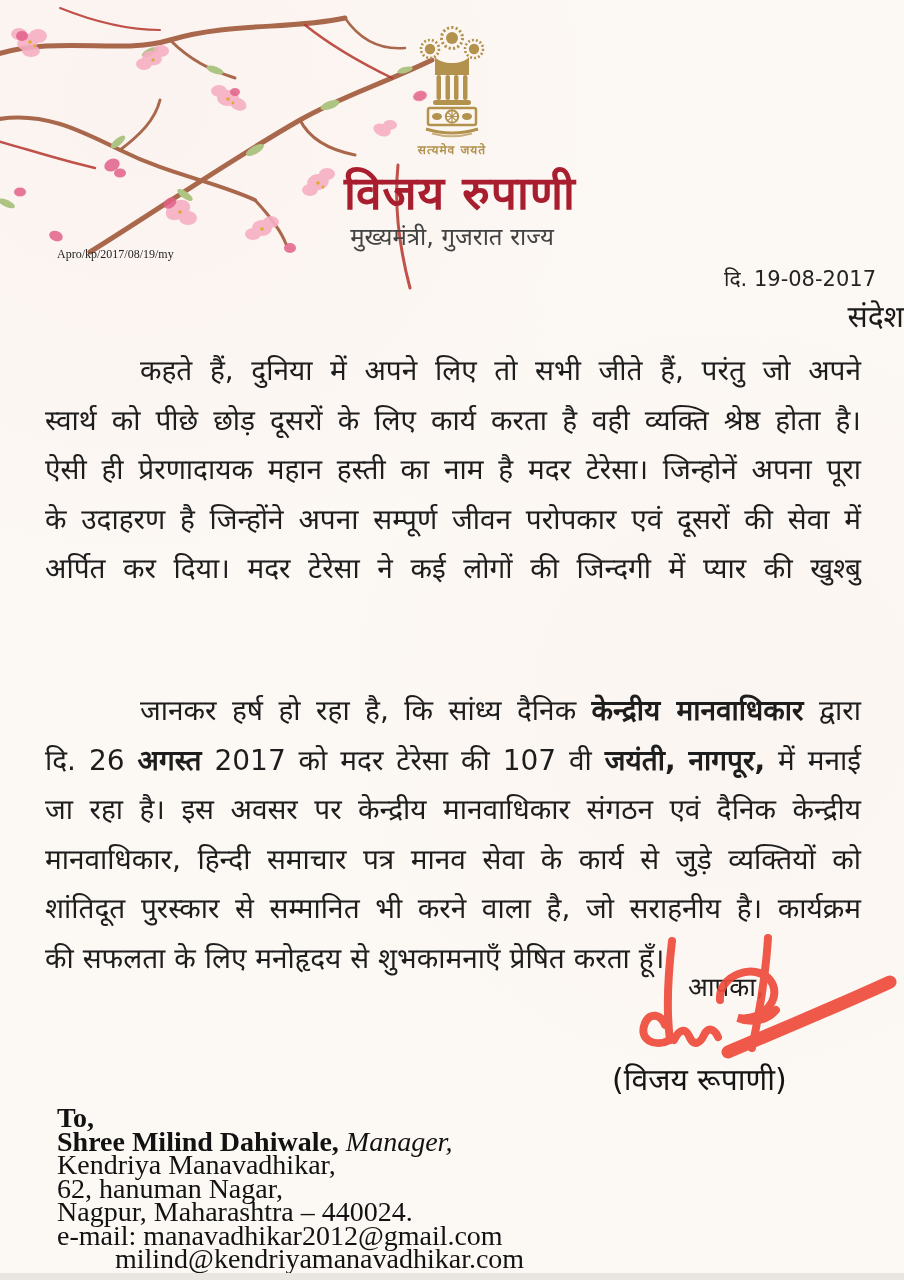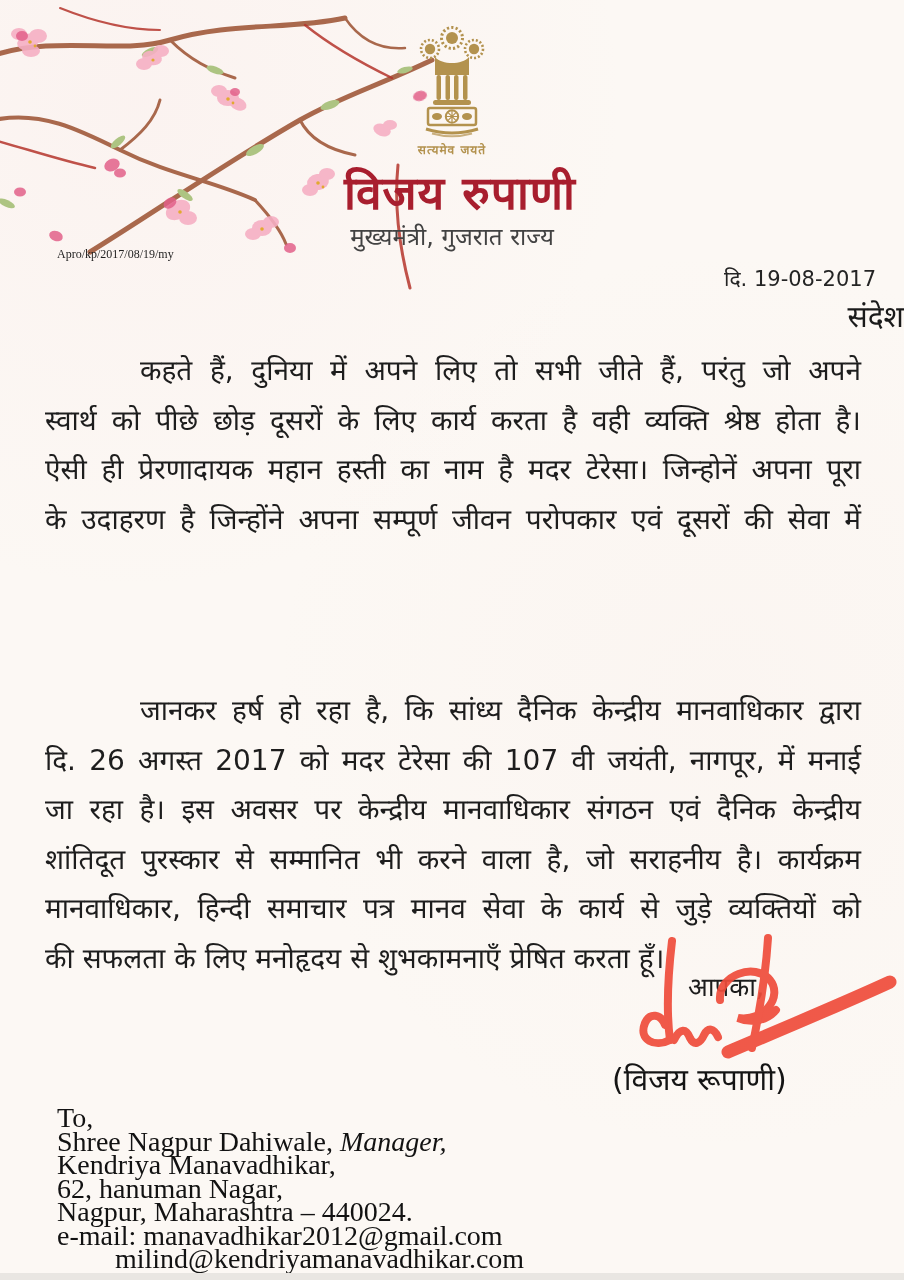--- a/index.html
+++ b/index.html
@@ -31,21 +31,21 @@
     font-size:21px;color:#242424;}
   .subject{left:0;top:295px;width:100%;text-align:right;
     font-size:30px;font-weight:500;color:#1a1a1a;}
   .bodypara{left:45px;width:816px;}
   .para1{top:346px;}
   .para2{top:686px;}
   .bodyline{font-size:28px;line-height:49.5px;white-space:nowrap;
     text-align:justify;text-align-last:justify;white-space:normal;}
   .bodyline.lastline{text-align-last:left;}
   .bodyline.indent{text-indent:95px;}
-  .b{font-weight:400;margin-top:32px;}
+  .b{font-weight:700;margin-top:32px;}
   .i{font-style:italic;}
   .salutation{left:688px;top:968px;font-size:26px;color:#1c1c1c;}
   .signature{left:615px;top:928px;width:285px;height:135px;pointer-events:none;}
   .signatory{left:612px;top:1058px;width:240px;text-align:left;
     font-size:30px;color:#141414;}
   .recipient{left:57px;top:1106px;font-family:"Liberation Serif", serif;}
   .rline{font-size:28px;line-height:23.5px;color:#121212;}
   .rline.indent2{padding-left:58px;}
 </style>
 </head>
@@ -174,49 +174,50 @@
   <div class="abs ref">Apro/kp/2017/08/19/my</div>
   <div class="abs date">दि. 19-08-2017</div>
 
   <div class="abs subject">संदेश</div>
 
   <div class="abs bodypara para1">
       <div class="bodyline indent"><span>कहते हैं, दुनिया में अपने लिए तो सभी जीते हैं, परंतु जो अपने</span></div>
       <div class="bodyline"><span>स्वार्थ को पीछे छोड़ दूसरों के लिए कार्य करता है वही व्यक्ति श्रेष्ठ होता है।</span></div>
       <div class="bodyline"><span>ऐसी ही प्रेरणादायक महान हस्ती का नाम है मदर टेरेसा। जिन्होनें अपना पूरा</span></div>
       <div class="bodyline"><span>के उदाहरण है जिन्होंने अपना सम्पूर्ण जीवन परोपकार एवं दूसरों की सेवा में</span></div>
+      <div class="bodyline"><span>अर्पित कर दिया। मदर टेरेसा ने कई लोगों की जिन्दगी में प्यार की खुश्बु</span></div>
     </div>
 
   <div class="abs bodypara para2">
       <div class="bodyline indent"><span>जानकर हर्ष हो रहा है, कि सांध्य दैनिक </span><span class="b">केन्द्रीय मानवाधिकार</span><span> द्वारा</span></div>
       <div class="bodyline"><span>दि. 26 </span><span class="b">अगस्त</span><span> 2017 को मदर टेरेसा की 107 वी </span><span class="b">जयंती,</span><span> </span><span class="b">नागपूर,</span><span> में मनाई</span></div>
       <div class="bodyline"><span>जा रहा है। इस अवसर पर केन्द्रीय मानवाधिकार संगठन एवं दैनिक केन्द्रीय</span></div>
+      <div class="bodyline"><span>मानवाधिकार, हिन्दी समाचार पत्र मानव सेवा के कार्य से जुड़े व्यक्तियों को</span></div>
       <div class="bodyline"><span>शांतिदूत पुरस्कार से सम्मानित भी करने वाला है, जो सराहनीय है। कार्यक्रम</span></div>
-      <div class="bodyline"><span>मानवाधिकार, हिन्दी समाचार पत्र मानव सेवा के कार्य से जुड़े व्यक्तियों को</span></div>
       <div class="bodyline lastline"><span>की सफलता के लिए मनोहृदय से शुभकामनाएँ प्रेषित करता हूँ।</span></div>
     </div>
 
   <div class="abs salutation">आपका,</div>
 
   <svg class="abs signature" viewBox="615 928 285 135" aria-hidden="true">
     <g style="stroke:var(--sig-red)" fill="none" stroke-linecap="round" stroke-width="8" opacity="0.92">
       <path d="M672,941 C668,975 666,1010 670,1040"></path>
       <path d="M670,1040 C655,1048 638,1040 645,1023 C650,1012 661,1014 665,1025"></path>
       <path d="M674,1040 C680,1028 686,1028 690,1038 C694,1046 700,1044 704,1035 C708,1027 714,1028 718,1037"></path>
       <path d="M720,1000 C718,975 755,962 770,980 C783,996 765,1022 738,1018 C752,1024 768,1020 776,1010"></path>
       <path d="M768,938 C766,970 760,1010 752,1048"></path>
       <path d="M728,1052 C775,1032 840,1005 890,982" stroke-width="13"></path>
     </g>
   </svg>
 
   <div class="abs signatory">(विजय रूपाणी)</div>
 
   <div class="abs recipient">
       <div class="rline"><span class="b">To,</span></div>
-      <div class="rline"><span class="b">Shree Nagpur Dahiwale,</span><span class="i"> Manager,</span></div>
+      <div class="rline"><span class="b">Shree Milind Dahiwale,</span><span class="i"> Manager,</span></div>
       <div class="rline"><span>Kendriya Manavadhikar,</span></div>
       <div class="rline"><span>62, hanuman Nagar,</span></div>
       <div class="rline"><span>Nagpur, Maharashtra – 440024.</span></div>
       <div class="rline"><span>e-mail: manavadhikar2012@gmail.com</span></div>
       <div class="rline lastline indent2"><span>milind@kendriyamanavadhikar.com</span></div>
     </div>
 
 </div>
 
 </body></html>

